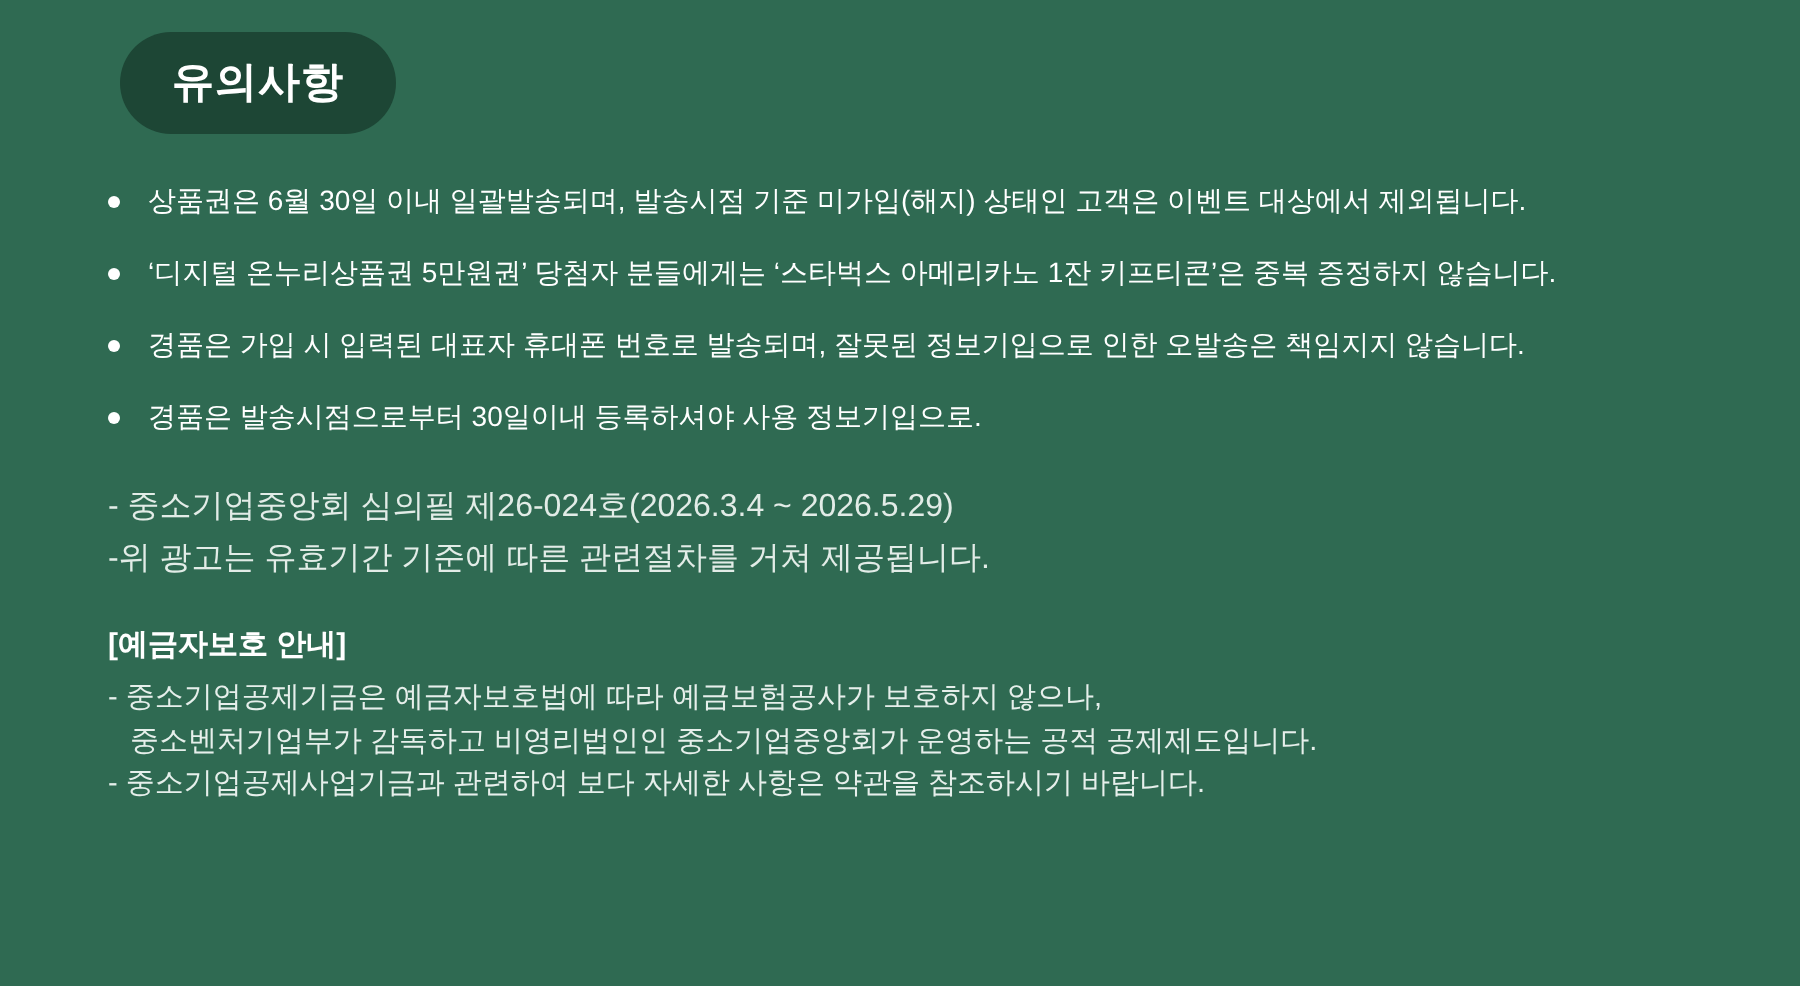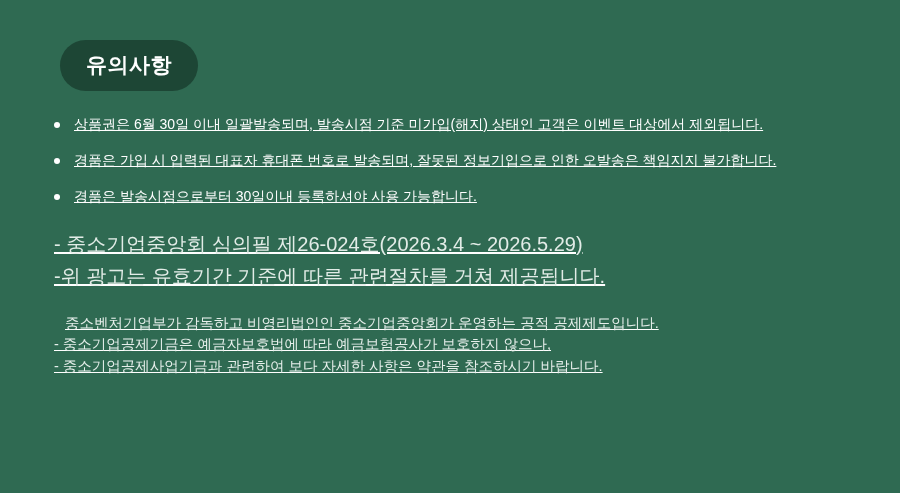--- a/index.html
+++ b/index.html
@@ -12,22 +12,21 @@
     height: 493px;
     background: #2f6a52;
     font-family: "Liberation Sans", sans-serif;
     color: #ffffff;
     overflow: hidden;
   }
   .page {
     position: relative;
     width: 815px;
     height: 493px;
-    padding: 40px 40px 0 52px;
-    text-decoration: underline;
+    padding: 16px 40px 0 52px;
   }
   .badge {
     display: inline-block;
     background: #1d4635;
     color: #ffffff;
     font-size: 21px;
     font-weight: bold;
     letter-spacing: 0.5px;
     padding: 11px 26px 12px 26px;
     border-radius: 26px;
@@ -55,21 +54,21 @@
     height: 6px;
     background: #ffffff;
     border-radius: 50%;
     display: block;
   }
   .notes {
     margin-top: 24px;
     margin-left: 2px;
   }
   .notes .note {
-    font-size: 20px;
+    font-size: 16px;
     line-height: 1.45;
     color: #e2ece7;
     margin-bottom: 3px;
     white-space: nowrap;
   }
   .section {
     margin-top: 22px;
     margin-left: 2px;
   }
   .section-title {
@@ -95,32 +94,37 @@
 
   <div class="badge">유의사항</div>
 
   <ul class="bullet-list">
     <li>
       <span class="dot"></span>
       <span>상품권은 6월 30일 이내 일괄발송되며, 발송시점 기준 미가입(해지) 상태인 고객은 이벤트 대상에서 제외됩니다.</span>
     </li>
     <li>
       <span class="dot"></span>
-      <span>경품은 가입 시 입력된 대표자 휴대폰 번호로 발송되며, 잘못된 정보기입으로 인한 오발송은 책임지지 불가합니다.</span>
+      <span>‘디지털 온누리상품권 5만원권’ 당첨자 분들에게는 ‘스타벅스 아메리카노 1잔 키프티콘’은 중복 증정하지 않습니다.</span>
     </li>
     <li>
       <span class="dot"></span>
-      <span>경품은 발송시점으로부터 30일이내 등록하셔야 사용 가능합니다.</span>
+      <span>경품은 가입 시 입력된 대표자 휴대폰 번호로 발송되며, 잘못된 정보기입으로 인한 오발송은 책임지지 않습니다.</span>
+    </li>
+    <li>
+      <span class="dot"></span>
+      <span>경품은 발송시점으로부터 30일이내 등록하셔야 사용 정보기입으로.</span>
     </li>
   </ul>
 
   <div class="notes">
     <div class="note">- 중소기업중앙회 심의필 제26-024호(2026.3.4 ~ 2026.5.29)</div>
     <div class="note">-위 광고는 유효기간 기준에 따른 관련절차를 거쳐 제공됩니다.</div>
   </div>
 
   <div class="section">
+    <div class="section-title">[예금자보호 안내]</div>
+    <div class="line">- 중소기업공제기금은 예금자보호법에 따라 예금보험공사가 보호하지 않으나,</div>
     <div class="line indent">중소벤처기업부가 감독하고 비영리법인인 중소기업중앙회가 운영하는 공적 공제제도입니다.</div>
-    <div class="line">- 중소기업공제기금은 예금자보호법에 따라 예금보험공사가 보호하지 않으나,</div>
     <div class="line">- 중소기업공제사업기금과 관련하여 보다 자세한 사항은 약관을 참조하시기 바랍니다.</div>
   </div>
 
 </div>
 
 </body></html>

